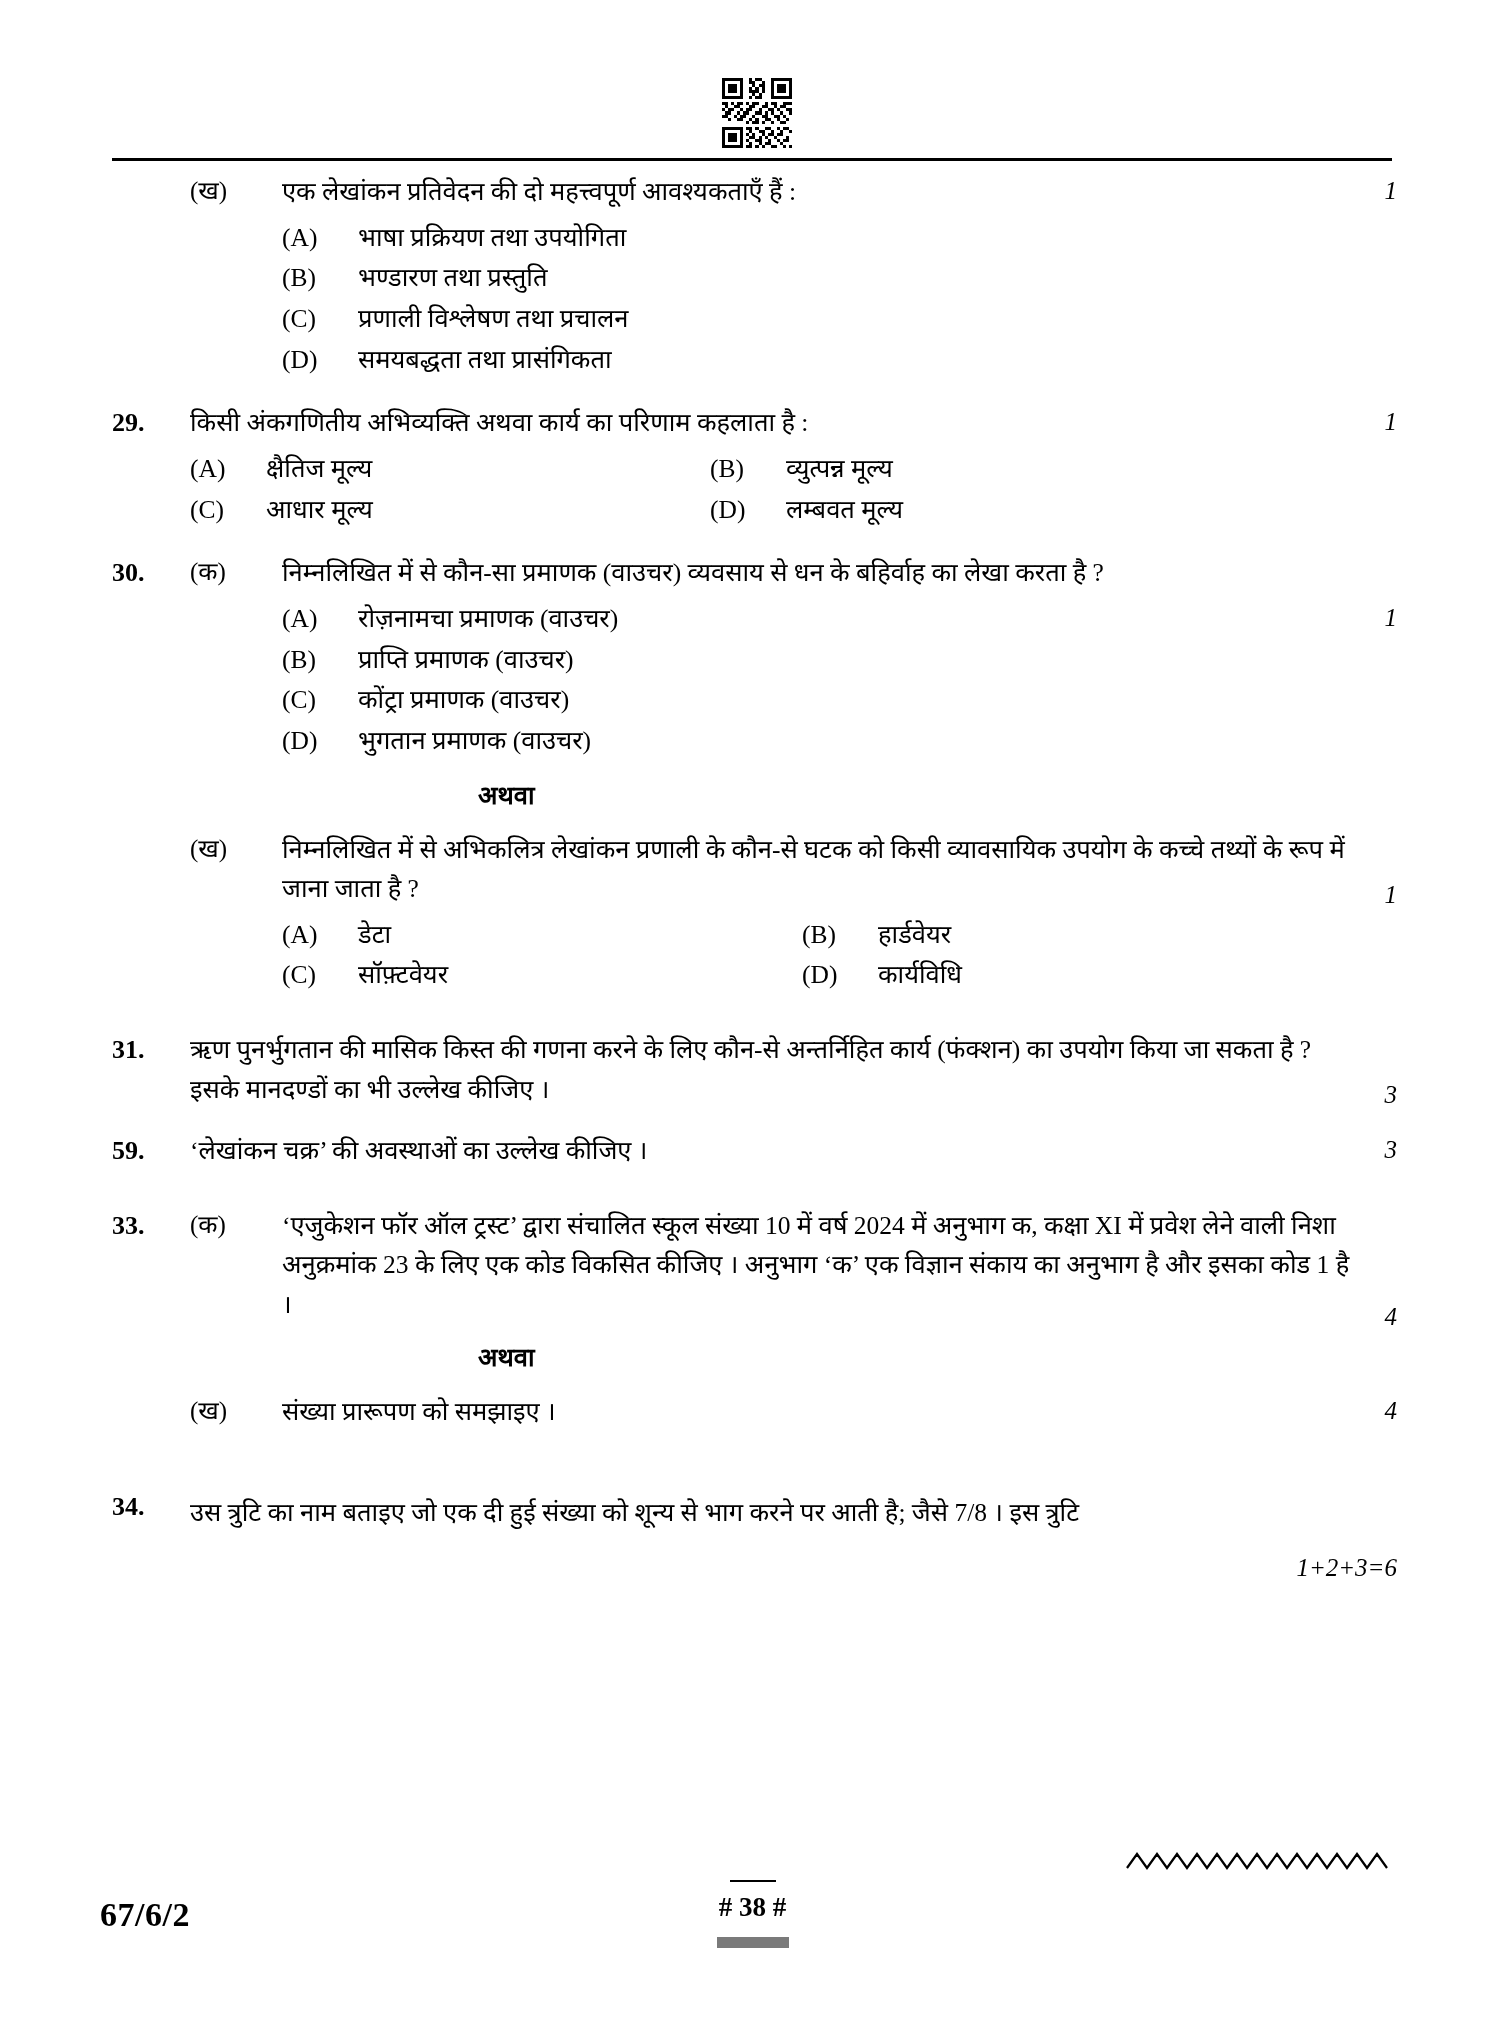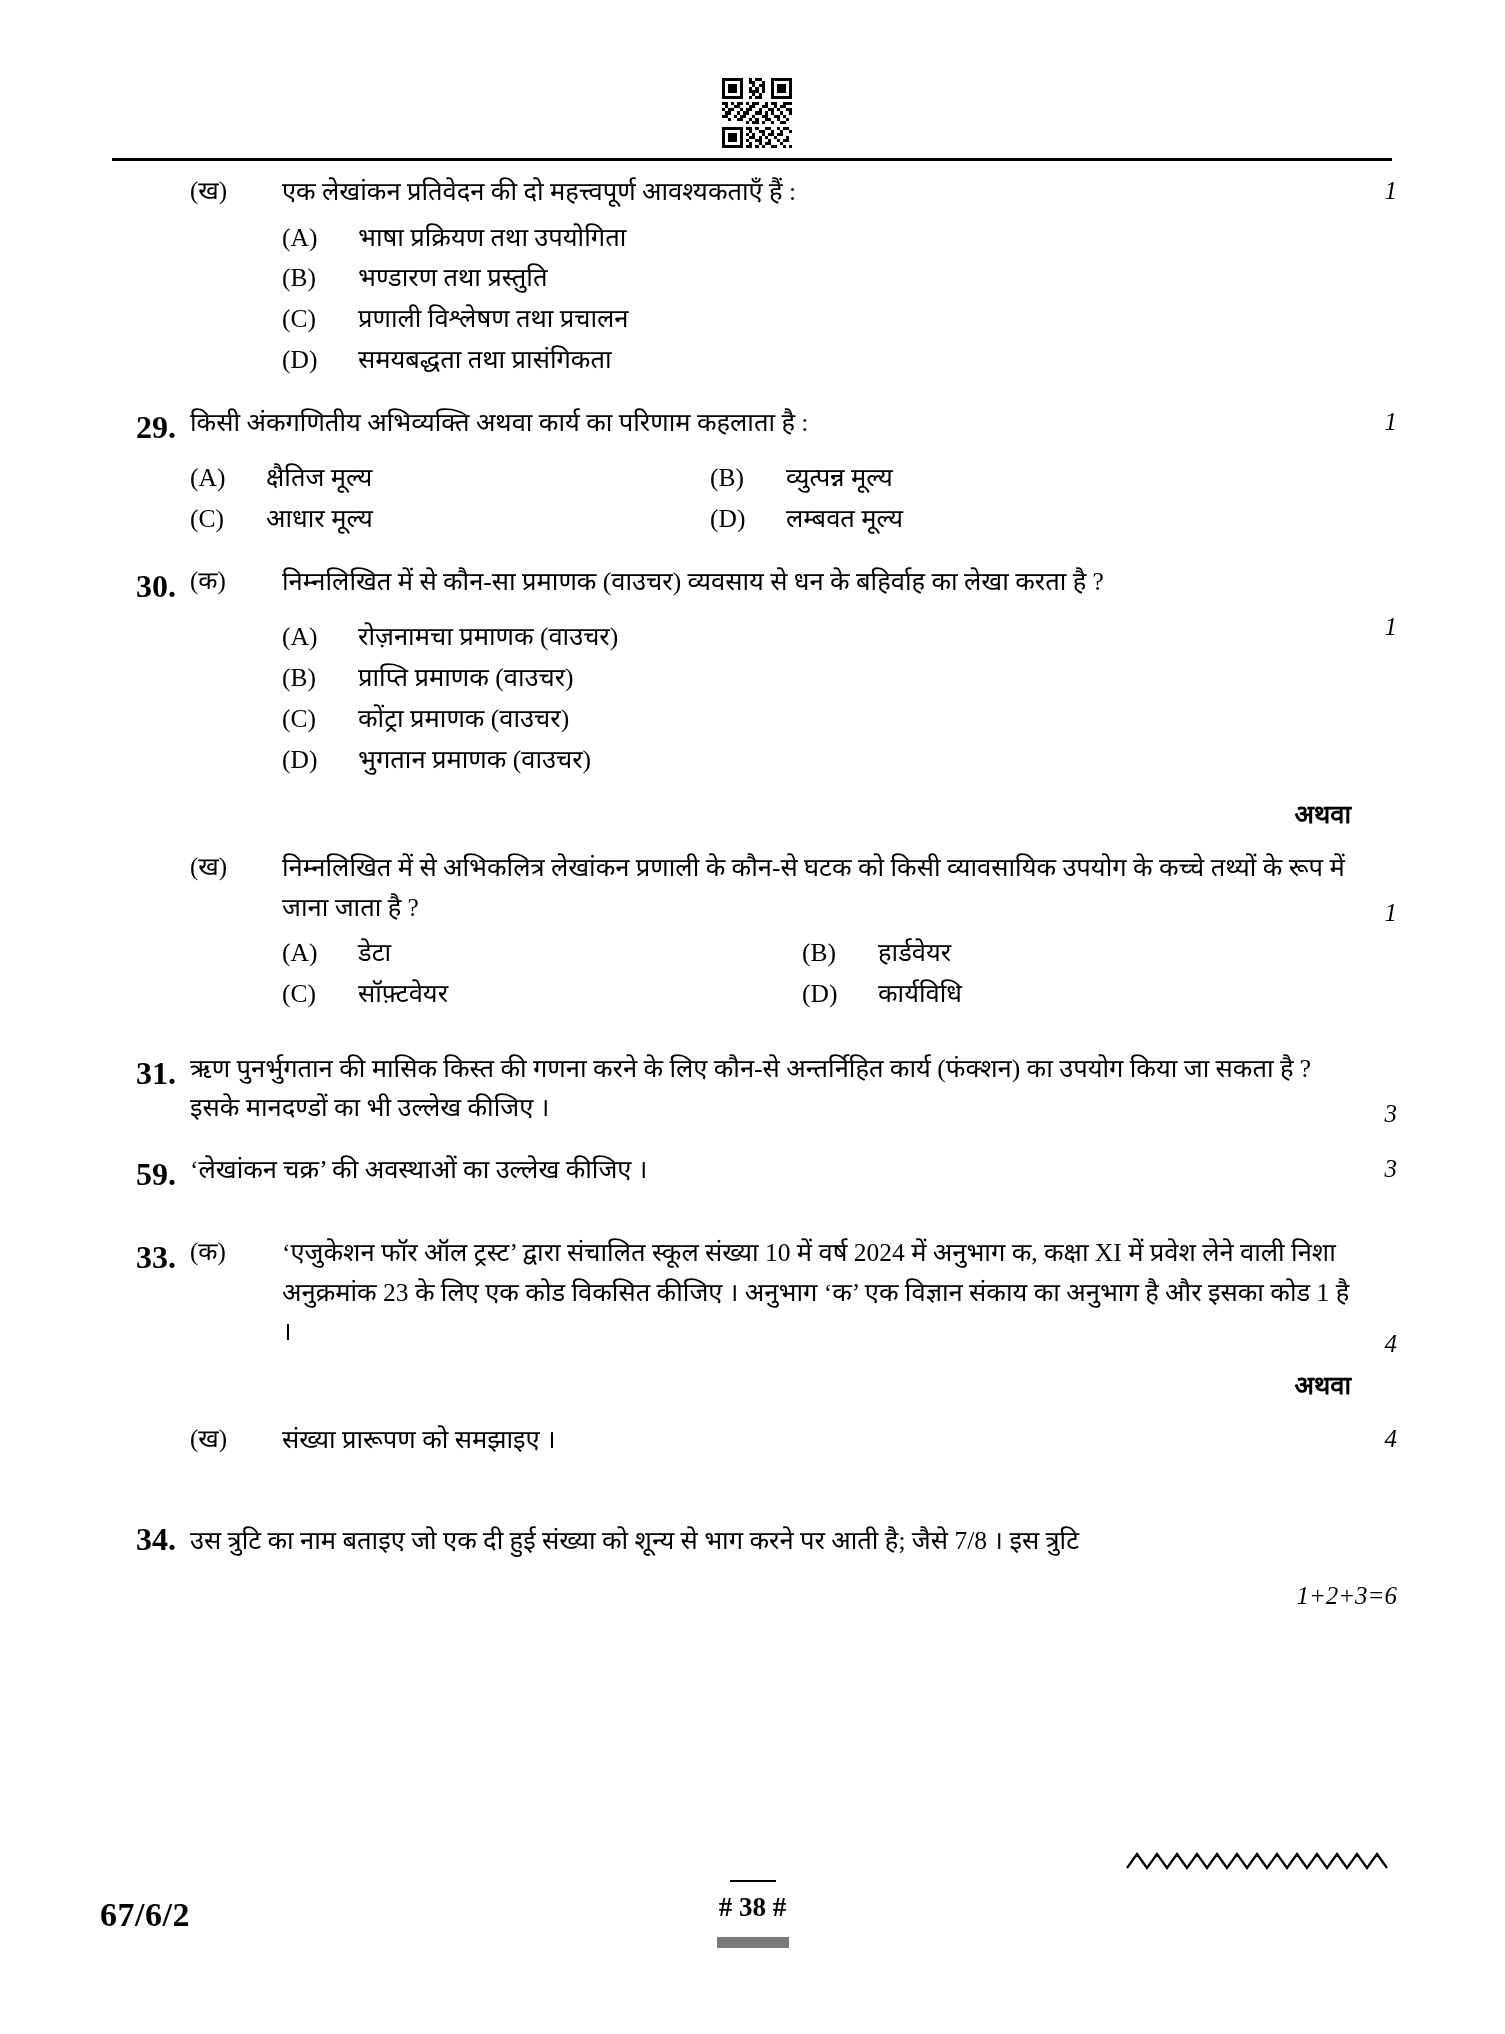--- a/index.html
+++ b/index.html
@@ -50,24 +50,23 @@
 
   
   .row {
     display: flex;
     align-items: flex-start;
     width: 100%;
     position: relative;
   }
   .qno {
     flex: 0 0 78px;
-    text-align: right;
     padding-right: 14px;
     font-weight: bold;
-    font-size: 32px;
+    font-size: 26px;
     line-height: 1.55;
     box-sizing: border-box;
   }
   .part {
     flex: 0 0 92px;
     font-size: 25px;
     line-height: 1.55;
     box-sizing: border-box;
   }
   .body {
@@ -108,21 +107,21 @@
   .opt-2col > .cell {
     display: flex;
     align-items: flex-start;
     font-size: 25.5px;
     line-height: 1.6;
   }
   .opt-2col > .cell.left  { flex: 0 0 520px; }
   .opt-2col > .cell.right { flex: 1 1 auto; }
 
   .athwa {
-    text-align: right;
+    text-align: left;
     font-size: 25.5px;
     font-weight: bold;
     margin: 14px 0 14px 0;
   }
 
   .hindi { font-family: "Liberation Serif", "DejaVu Serif", serif; }
 
   .sp-xs { height: 6px; }
   .sp-m  { height: 22px; }
   .sp-l  { height: 34px; }

